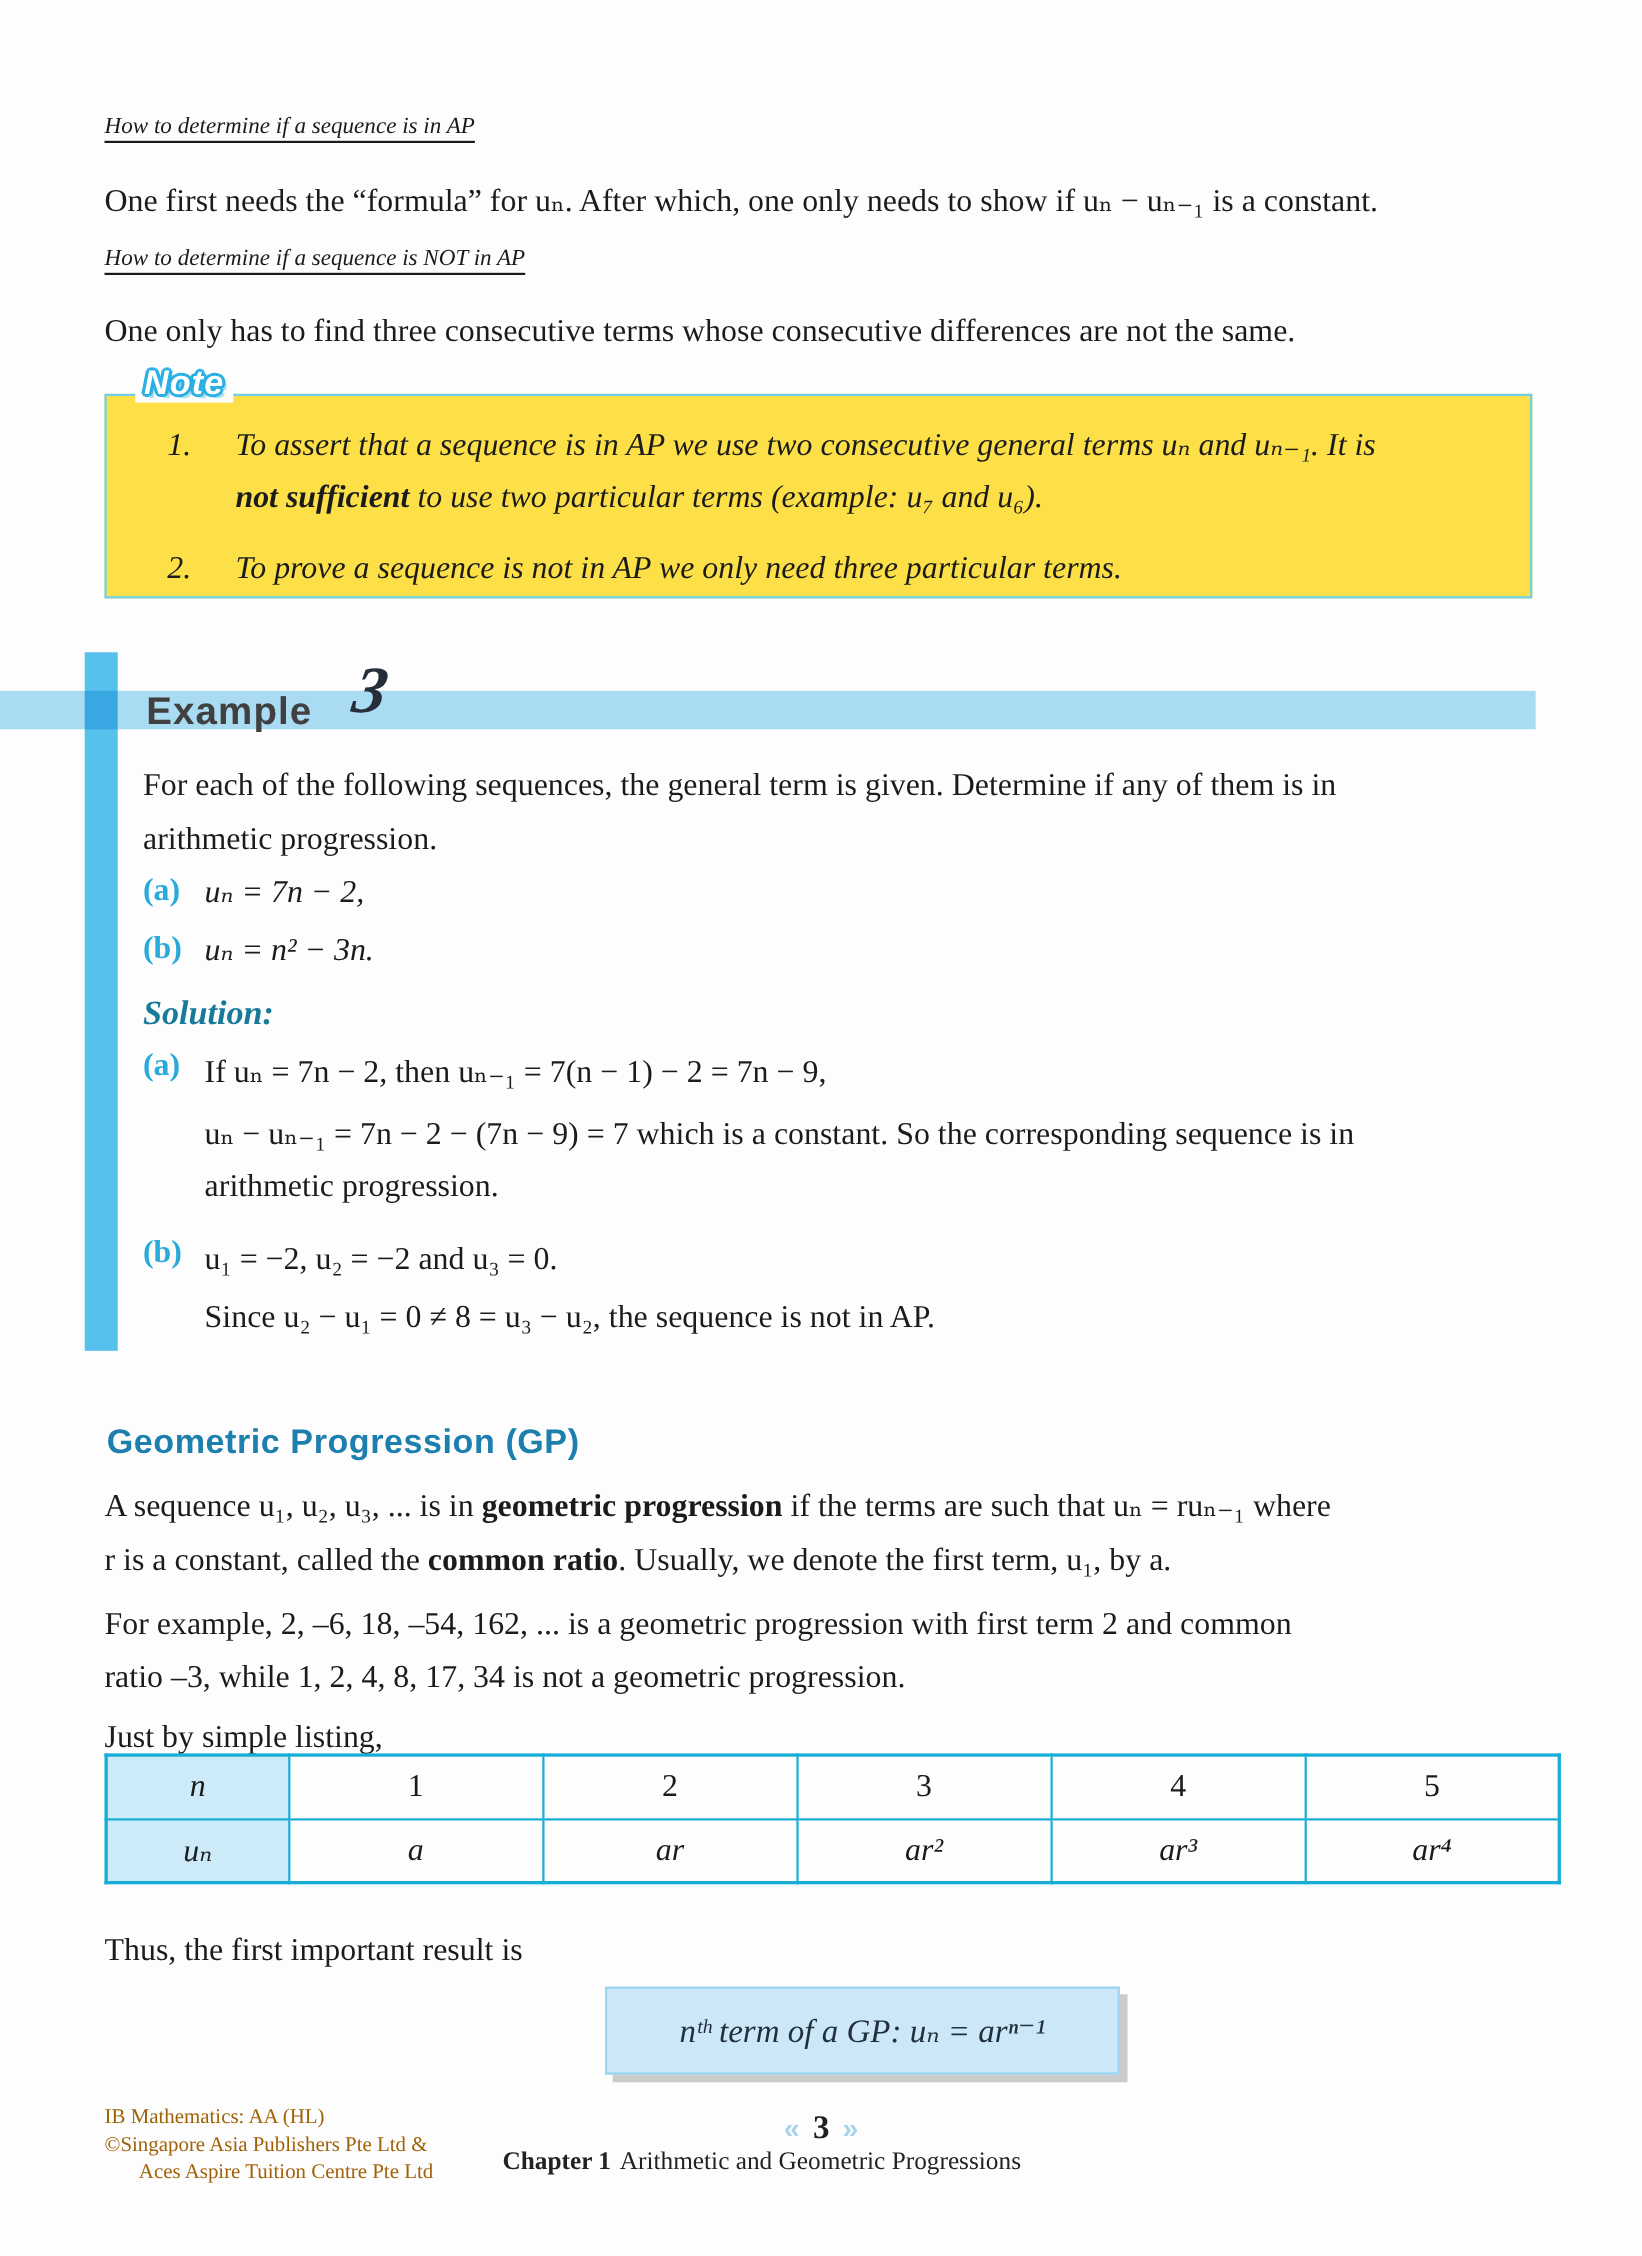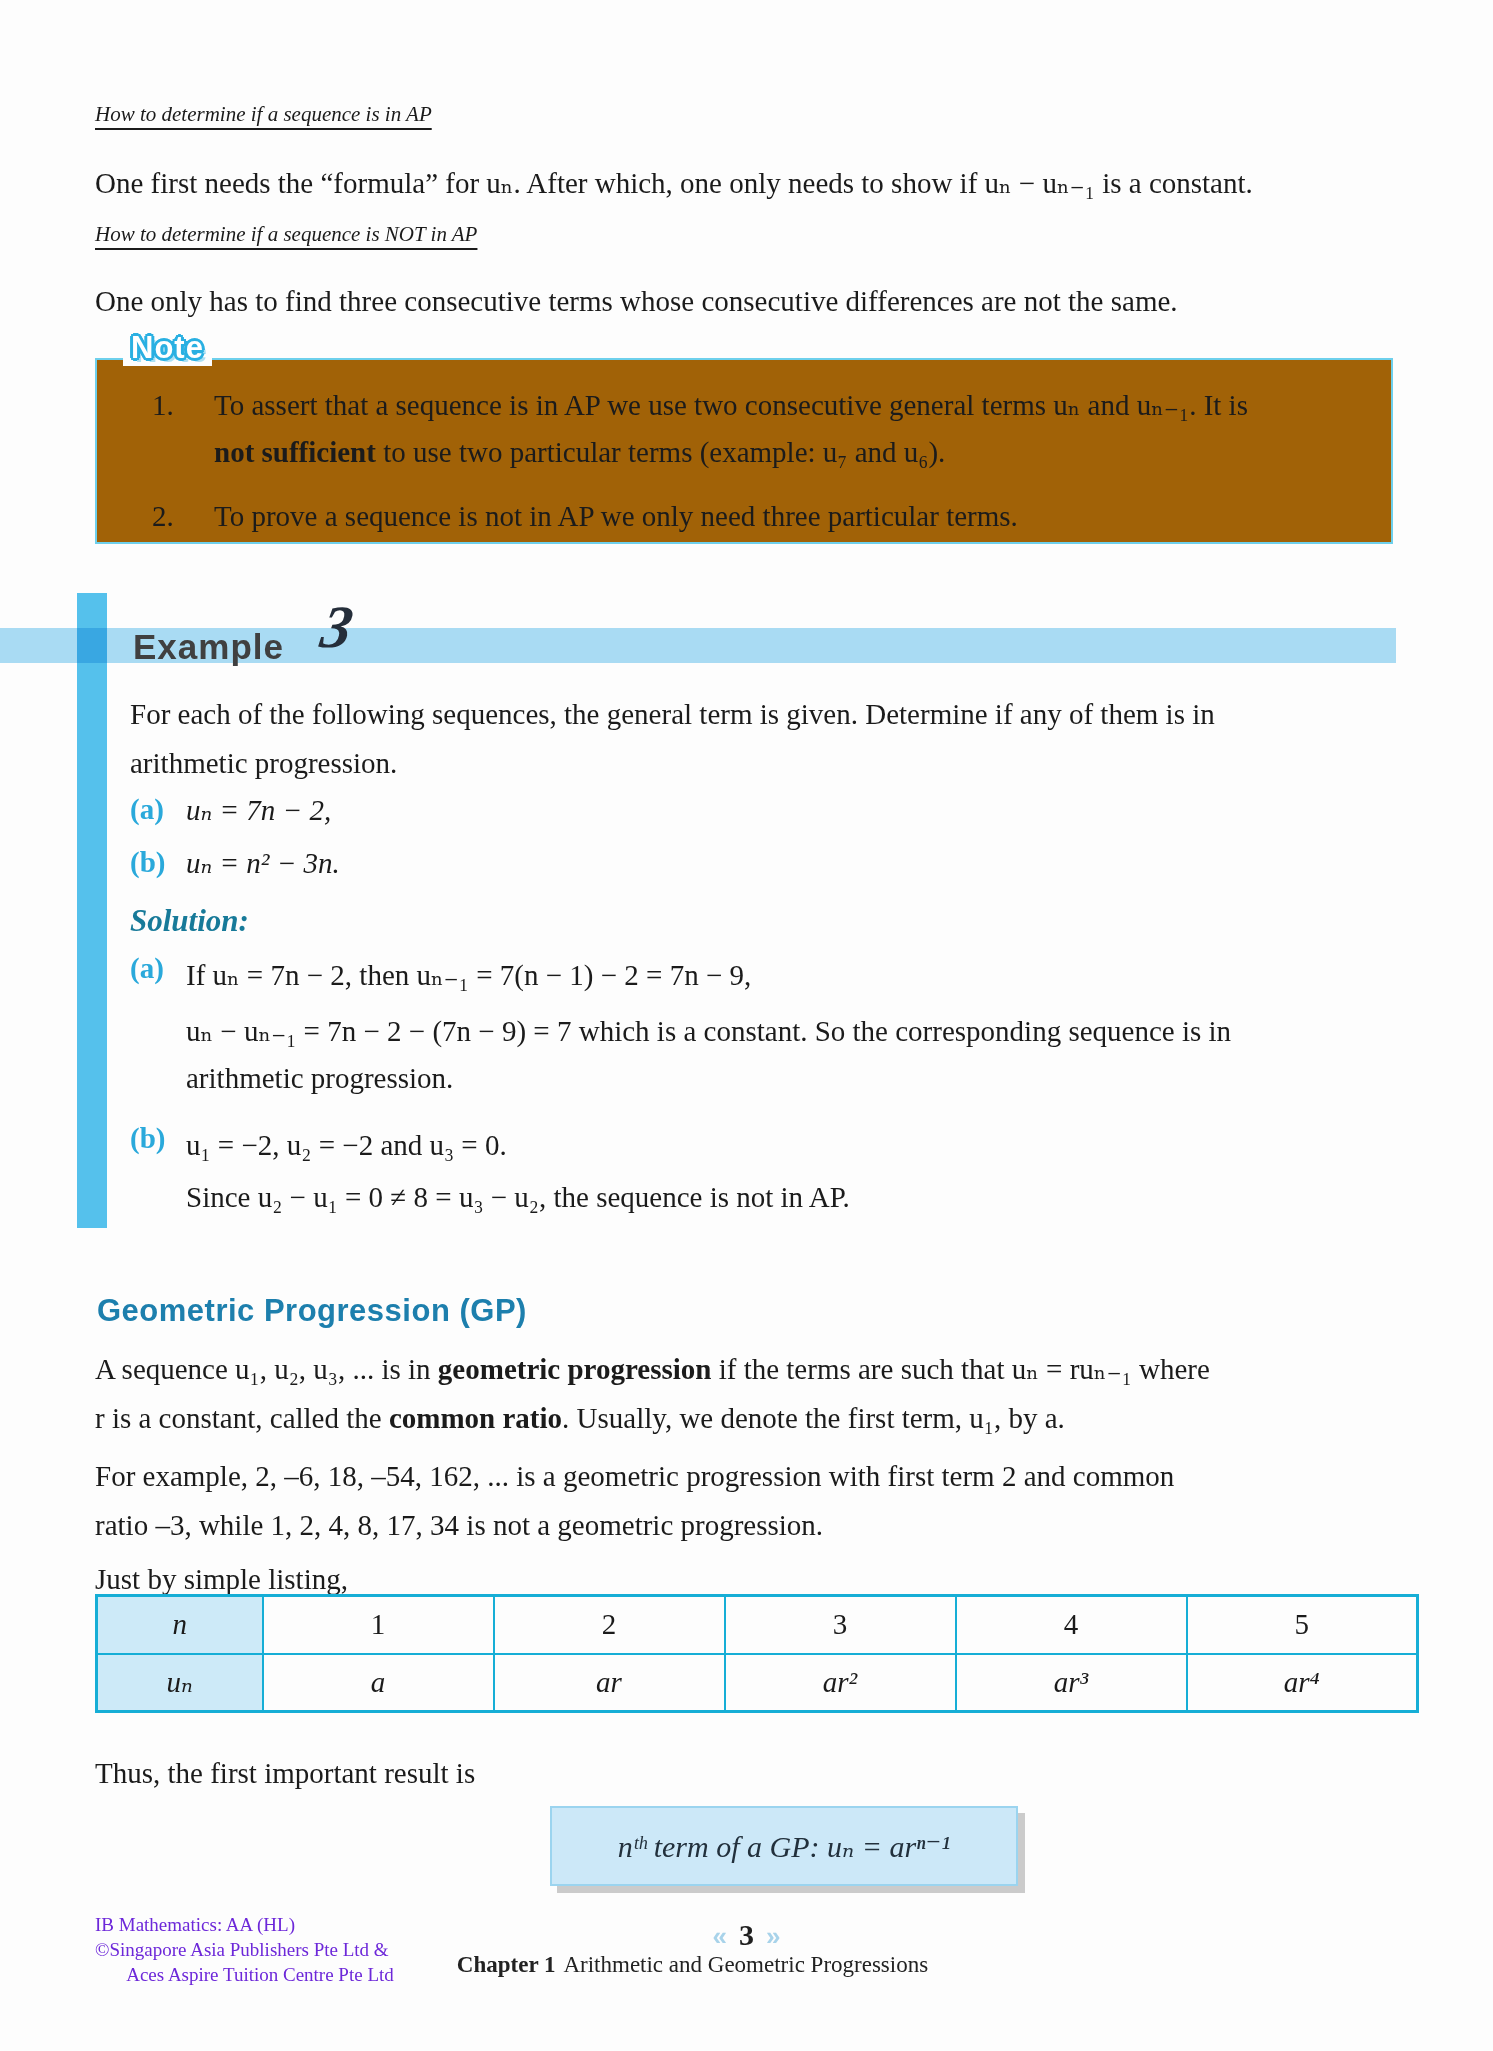--- a/index.html
+++ b/index.html
@@ -9,21 +9,21 @@
 
   .abs { position:absolute; }
   .line { white-space:nowrap; }
   .bold { font-weight:bold; }
 
   
   .intro-h { left:95px; font-size:21px; font-style:italic; text-decoration:underline; text-underline-offset:7px; }
   .body-text { font-size:29px; line-height:47px; }
 
   
-  .note-box { left:95px; top:358px; width:1298px; height:186px; border:2px solid #6ed0ec; background:#a16207; }
+  .note-box { left:95px; top:358px; width:1298px; height:186px; border:2px solid #6ed0ec; background:#fde047;font-style:italic; }
   .note-label { position:absolute; top:-30px; left:26px; background:#fdfdfd; padding:0 8px;
       font-family:"Liberation Sans",sans-serif; font-weight:bold; font-size:31px; color:#ffffff; letter-spacing:1px;
       text-shadow:-2px -2px 0 #2ab0e2, 2px -2px 0 #2ab0e2, -2px 2px 0 #2ab0e2, 2px 2px 0 #2ab0e2,
                   -3px 0 0 #2ab0e2, 3px 0 0 #2ab0e2, 0 -3px 0 #2ab0e2, 0 3px 0 #2ab0e2, 4px 4px 0 #ace0f3; }
   .note-item { display:flex; padding:0 30px 0 55px; font-size:29px; line-height:47px; }
   .note-item.first { padding-top:22px; }
   .note-item.second { padding-top:17px; }
   .note-num { width:62px; flex:0 0 62px; }
 
   
@@ -48,21 +48,21 @@
   .gp-table { border:3px solid #16aed6; }
   .gp-table td.hdr { width:166px; background:#cdeaf8; }
   .gp-table td.val { width:231px; background:#fdfdfd; }
   .it { font-style:italic; }
 
   
   .result-box { left:550px; top:1806px; width:468px; height:80px; background:#cce8f8; border:2px solid #9bd4ef;
       box-shadow:7px 7px 0 #cbcbcb; display:flex; align-items:center; justify-content:center; font-size:30px; font-style:italic; color:#22303c; }
 
   
-  .footer-left { left:95px; top:1912px; width:330px; font-size:19px; line-height:25px; color:#6d28d9; }
+  .footer-left { left:95px; top:1912px; width:330px; font-size:19px; line-height:25px; color:#a16207; }
   .footer-left .c { text-align:center; }
   .page-num { left:0; top:1918px; width:1493px; text-align:center; font-size:26px; }
   .guillemet { color:#a8d3ea; font-weight:bold; font-family:"Liberation Sans",sans-serif; }
   .num3 { font-weight:bold; font-size:30px; color:#1f1f1f; margin:0 12px; }
   .chapter-line { left:0; top:1952px; width:1385px; text-align:center; font-size:23px; color:#222222; }
   .chapter-line .bold { margin-right:8px; }
 </style>
 </head>
 <body>
 

